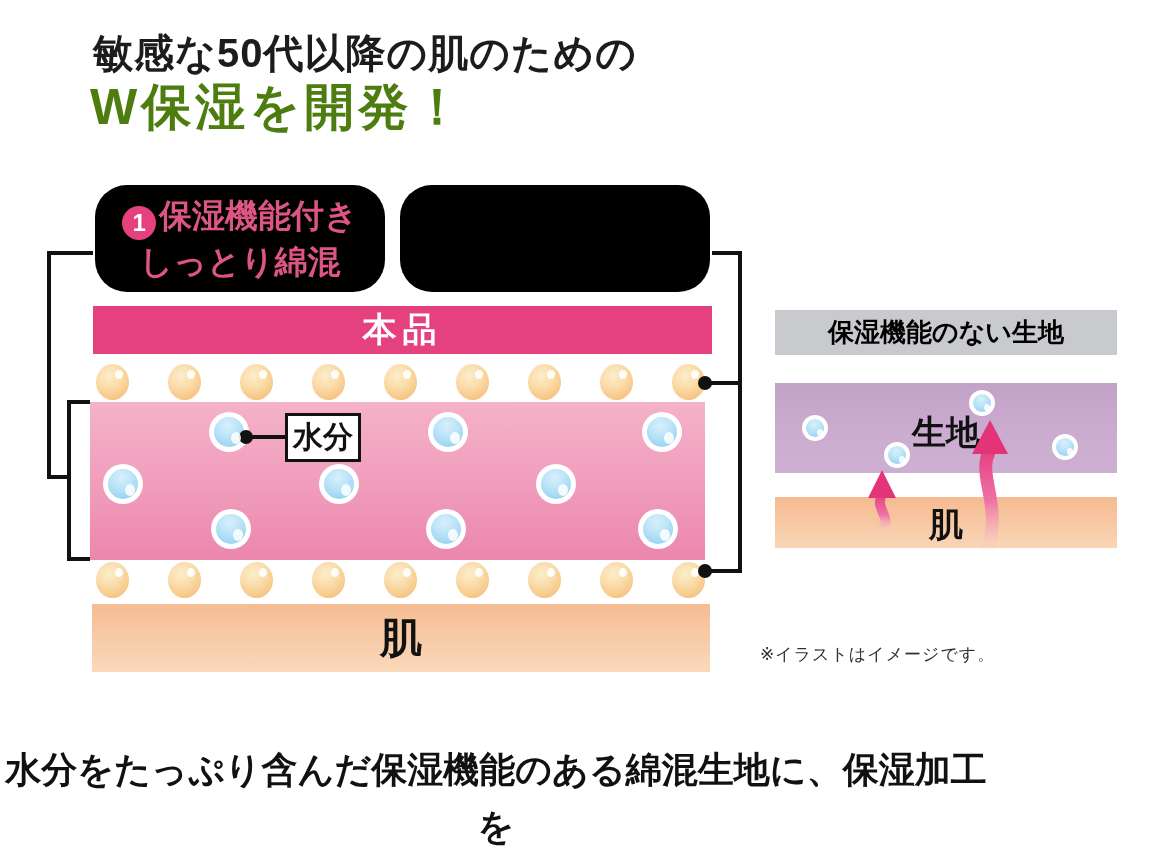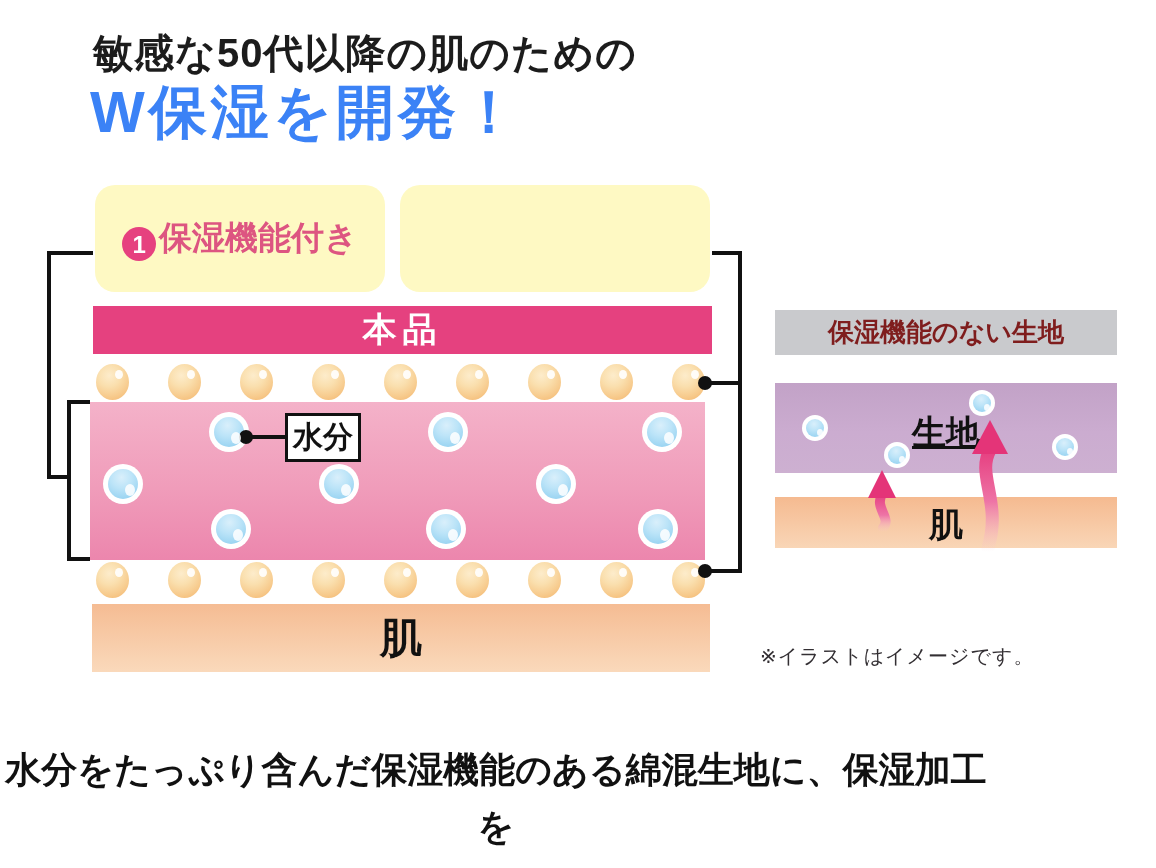--- a/index.html
+++ b/index.html
@@ -5,24 +5,24 @@
   html,body{margin:0;padding:0;}
   body{
     width:1156px;height:868px;position:relative;background:#ffffff;
     font-family:"Liberation Sans","DejaVu Sans",sans-serif;
     overflow:hidden;
   }
   .abs{position:absolute;}
 
   
   .sub-head{left:93px;top:26px;font-size:40px;font-weight:bold;color:#1c1c1c;letter-spacing:1px;}
-  .main-head{left:90px;top:74px;font-size:58px;font-weight:bold;color:#3b82f6;letter-spacing:4px;}
+  .main-head{left:90px;top:74px;font-size:50px;font-weight:bold;color:#4d7c0f;letter-spacing:4px;}
 
   
-  .feature{background:#fef9c3;border-radius:20px;height:107px;top:185px;
+  .feature{background:#000000;border-radius:32px;height:107px;top:185px;
     color:#dd5581;font-size:33px;font-weight:bold;text-align:center;
     display:flex;flex-direction:column;justify-content:center;line-height:1.32;}
   .feature .numcircle{display:inline-flex;width:34px;height:34px;border-radius:50%;
     background:#e6417f;color:#fff;font-size:24px;font-weight:bold;
     align-items:center;justify-content:center;vertical-align:-4px;margin-right:3px;}
   #feature1{left:95px;width:290px;}
   #feature2{left:400px;width:310px;}
 
   
   .product-bar{left:93px;top:306px;width:619px;height:48px;background:#e5417f;
@@ -59,43 +59,44 @@
   .skin-bar{left:92px;top:604px;width:618px;height:68px;
     background:linear-gradient(to bottom,#f5bc93 0%,#f8cda9 55%,#fadab c 100%);
     background:linear-gradient(to bottom,#f5bc93 0%,#fad9bb 100%);
     color:#111;font-size:42px;font-weight:bold;display:flex;align-items:center;justify-content:center;}
 
   
   .bl{background:#111;}
 
   
   .gray-bar{left:775px;top:310px;width:342px;height:45px;background:#c9cacd;
-    color:#7f1d1d;font-size:26px;font-weight:bold;display:flex;align-items:center;justify-content:center;}
+    color:#000000;font-size:26px;font-weight:bold;display:flex;align-items:center;justify-content:center;}
   .purple-bar{left:775px;top:383px;width:342px;height:90px;
     background:linear-gradient(to bottom,#c2a2c7 0%,#cbacd0 55%,#cdb0d1 100%);}
-  .purple-label{left:775px;top:410px;width:342px;text-align:center;font-size:34px;font-weight:bold;color:#111;z-index:4;text-decoration:underline;}
+  .purple-label{left:775px;top:410px;width:342px;text-align:center;font-size:34px;font-weight:bold;color:#111;z-index:4;}
   .orange-bar{left:775px;top:497px;width:342px;height:51px;
     background:linear-gradient(to bottom,#f5ba90 0%,#f9d6b7 100%);}
   .orange-label{left:775px;top:502px;width:342px;text-align:center;font-size:34px;font-weight:bold;color:#111;z-index:4;}
 
-  .note{left:760px;top:643px;font-size:20px;color:#332f33;letter-spacing:1px;}
+  .note{left:760px;top:643px;font-size:17px;color:#332f33;letter-spacing:1px;}
 
   .description{left:0;top:742px;width:992px;text-align:center;
     font-size:36px;font-weight:bold;color:#111;line-height:1.58;}
 </style>
 </head>
 <body>
 
 <div class="abs sub-head">敏感な50代以降の肌のための</div>
 <div class="abs main-head">W保湿を開発！</div>
 
 <div class="abs feature" id="feature1">
   <div>
     <span class="numcircle">1</span><span>保湿機能付き</span>
   </div>
+  <div>しっとり綿混</div>
 </div>
 
 <div class="abs feature" id="feature2">
 </div>
 
 <div class="abs product-bar">本品</div>
 
 <div class="abs bead" style="left:96px;top:364px;"></div>
 <div class="abs bead" style="left:168px;top:364px;"></div>
 <div class="abs bead" style="left:240px;top:364px;"></div>

